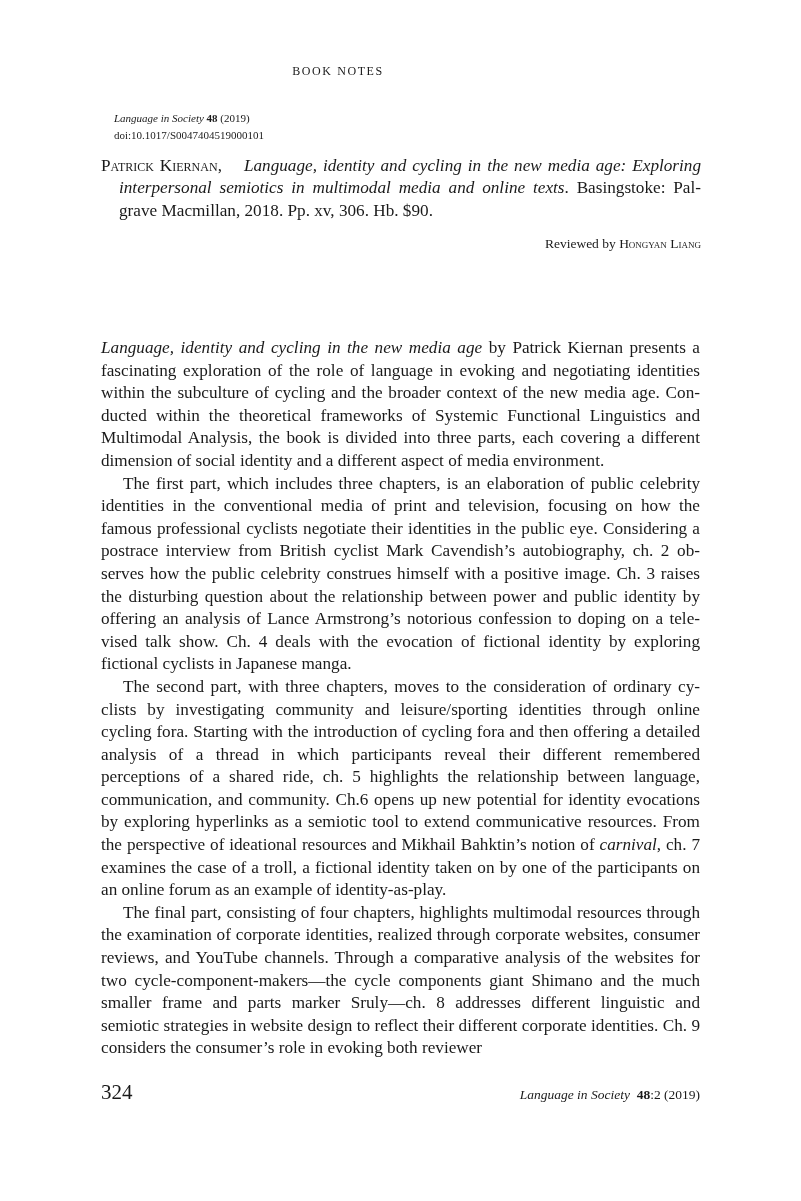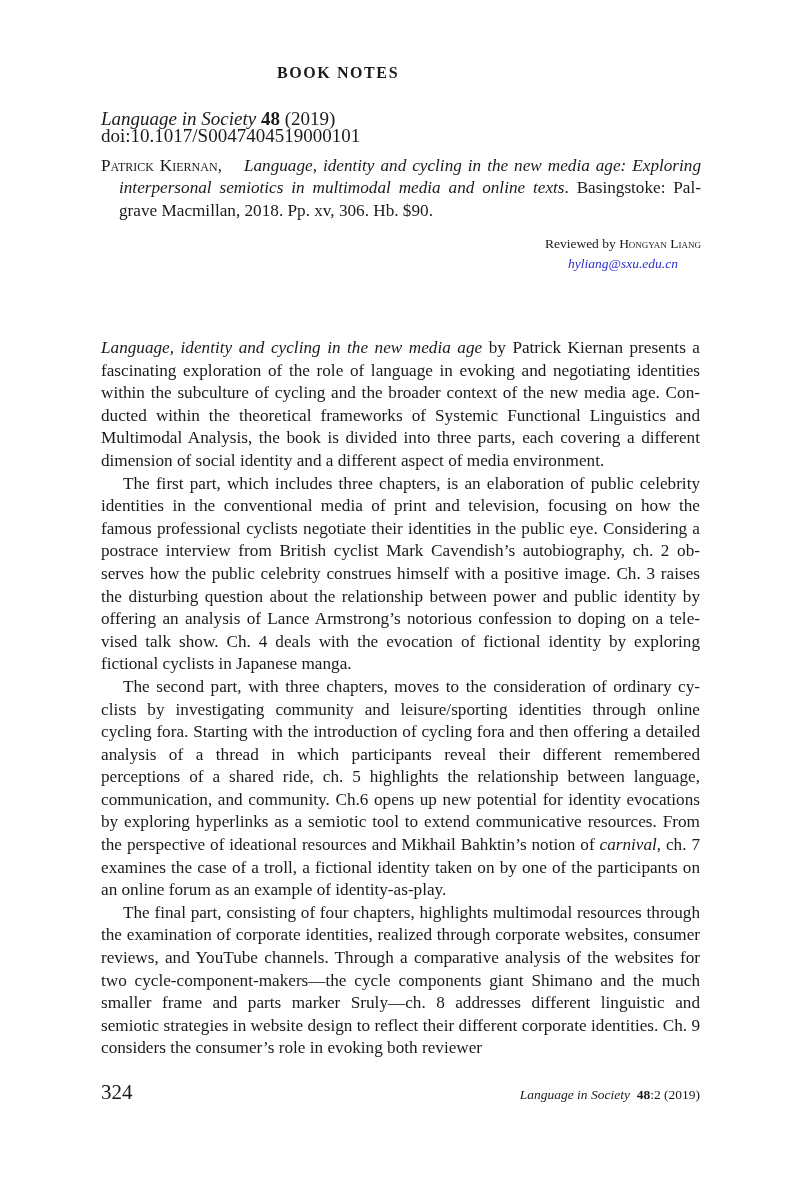--- a/index.html
+++ b/index.html
@@ -3,25 +3,25 @@
   <meta charset="utf-8">
   <style>
     html, body { margin: 0; padding: 0; background: #ffffff; }
     body {
       width: 801px; height: 1201px; position: relative; overflow: hidden;
       font-family: "Liberation Serif", "DejaVu Serif", serif;
       color: #1a1a1a;
     }
     .running-head {
       position: absolute; top: 64px; left: 0; width: 676px; text-align: center;
-      font-size: 16px; letter-spacing: 1.6px; font-weight: bold;
+      font-size: 12px; letter-spacing: 1.6px;
     }
     .citation {
-      position: absolute; top: 110px; left: 101px;
-      font-size: 19px; line-height: 17px;
+      position: absolute; top: 110px; left: 114px;
+      font-size: 11px; line-height: 17px;
     }
     .citation .it { font-style: italic; }
     .citation .b { font-weight: bold; }
     .book-ref {
       position: absolute; top: 155px; left: 101px; width: 600px;
       font-size: 17.2px; line-height: 22.4px;
       padding-left: 18px; text-indent: -18px; box-sizing: border-box;
       text-align: justify;
     }
     .book-ref .sc { font-variant: small-caps; }
@@ -61,21 +61,20 @@
     <span class="b">48</span>
     <span>(2019)</span>
   </div>
   <div>doi:10.1017/S0047404519000101</div>
 </div>
 
 <div class="book-ref"><span class="sc">Patrick Kiernan</span>, <span class="it">Language, identity and cycling in the new media age: Exploring interpersonal semiotics in multimodal media and online texts</span><span>. Basingstoke: Pal­grave Macmillan, 2018. Pp. xv, 306. Hb. $90.</span></div>
 
 <div class="reviewer">
   <div><span>Reviewed by </span><span class="sc">Hongyan Liang</span></div>
-  <div><a>hyliang@sxu.edu.cn</a></div>
 </div>
 
 <div class="body-text">
   <p><span class="it">Language, identity and cycling in the new media age</span><span> by Patrick Kiernan presents a fascinating exploration of the role of language in evoking and negotiating identities within the subculture of cycling and the broader context of the new media age. Con­ducted within the theoretical frameworks of Systemic Functional Linguistics and Multimodal Analysis, the book is divided into three parts, each covering a different dimension of social identity and a different aspect of media environment.</span></p>
   <p class="indent">The first part, which includes three chapters, is an elaboration of public celebrity identities in the conventional media of print and television, focusing on how the famous professional cyclists negotiate their identities in the public eye. Considering a postrace interview from British cyclist Mark Cavendish’s autobiography, ch. 2 ob­serves how the public celebrity construes himself with a positive image. Ch. 3 raises the disturbing question about the relationship between power and public identity by offering an analysis of Lance Armstrong’s notorious confession to doping on a tele­vised talk show. Ch. 4 deals with the evocation of fictional identity by exploring fictional cyclists in Japanese manga.</p>
   <p class="indent"><span>The second part, with three chapters, moves to the consideration of ordinary cy­clists by investigating community and leisure/sporting identities through online cycling fora. Starting with the introduction of cycling fora and then offering a de­tailed analysis of a thread in which participants reveal their different remembered perceptions of a shared ride, ch. 5 highlights the relationship between language, communication, and community. Ch.6 opens up new potential for identity evoca­tions by exploring hyperlinks as a semiotic tool to extend communicative resources. From the perspective of ideational resources and Mikhail Bahktin’s notion of </span><span class="it">car­nival</span><span>, ch. 7 examines the case of a troll, a fictional identity taken on by one of the participants on an online forum as an example of identity-as-play.</span></p>
   <p class="indent">The final part, consisting of four chapters, highlights multimodal resources through the examination of corporate identities, realized through corporate web­sites, consumer reviews, and YouTube channels. Through a comparative analysis of the websites for two cycle-component-makers—the cycle components giant Shimano and the much smaller frame and parts marker Sruly—ch. 8 addresses dif­ferent linguistic and semiotic strategies in website design to reflect their different corporate identities. Ch. 9 considers the consumer’s role in evoking both reviewer</p>
 </div>
 
 <div class="footer">

